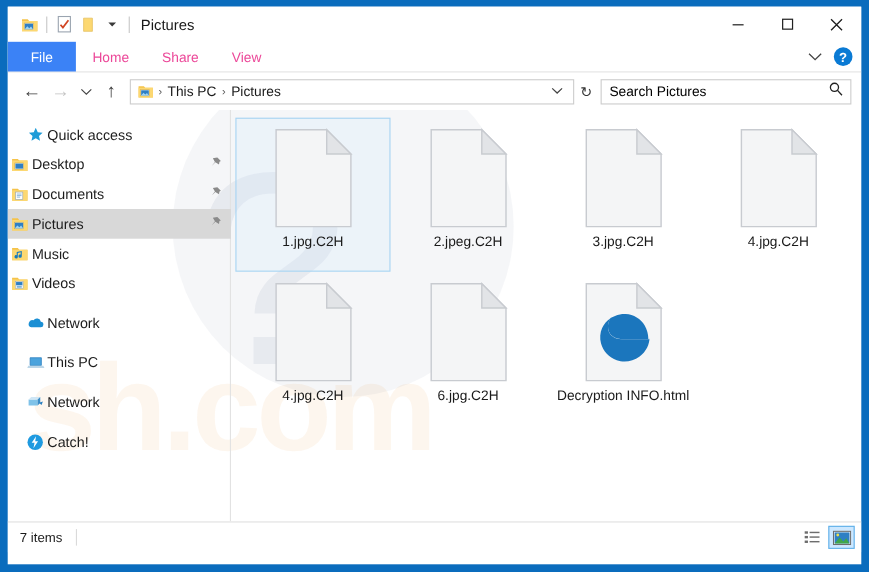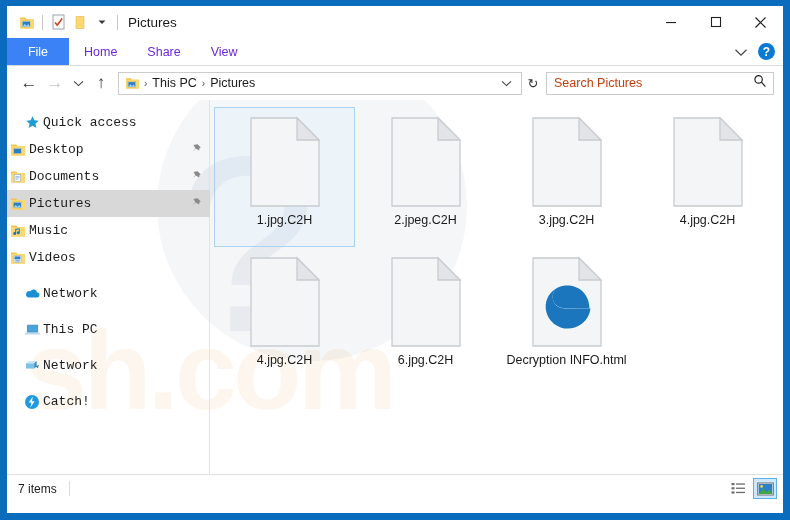--- a/index.html
+++ b/index.html
@@ -107,21 +107,21 @@
     background: #3b82f6;
     color: #ffffff;
     width: 62px;
     display: flex; align-items: center; justify-content: center;
     font-size: 12.5px;
   }
   .ribbon-tab {
     padding: 0 15px;
     display: flex; align-items: center;
     font-size: 12.5px;
-    color: #6d28d9;
+    color: #ec4899;
   }
   .ribbon-right {
     margin-left: auto;
     display: flex; align-items: center;
     padding-right: 8px;
     gap: 10px;
   }
   .help-circle {
     width: 17px; height: 17px; border-radius: 50%;
     background: #0a7ad4;
@@ -184,21 +184,21 @@
     border: 1px solid #cccccc;
     background: #ffffff;
     display: flex;
     align-items: center;
     padding: 0 6px 0 7px;
     margin-left: 2px;
   }
   #search-placeholder {
     flex: 1;
     font-size: 12.5px;
-    color: #c2410c;
+    color: #000000;
   }
 
   
   #body-split {
     position: relative;
     z-index: 2;
     display: flex;
     height: 374px;
   }
   #sidebar {
@@ -223,21 +223,20 @@
   .nav-item.selected { background: #d8d8d8; }
   .nav-icon {
     width: 22px;
     display: flex; align-items: center; justify-content: center;
     flex-shrink: 0;
   }
   .nav-label {
     font-size: 13px;
     color: #1c1c1c;
     white-space: nowrap;
-    font-family: Liberation Mono, monospace;
   }
   .nav-pin { margin-left: auto; }
   .indent-0 { padding-left: 14px; }
   .indent-1 { }
   .nav-gap { height: 9px; }
 
   
   #content-area {
     flex: 1;
     position: relative;

